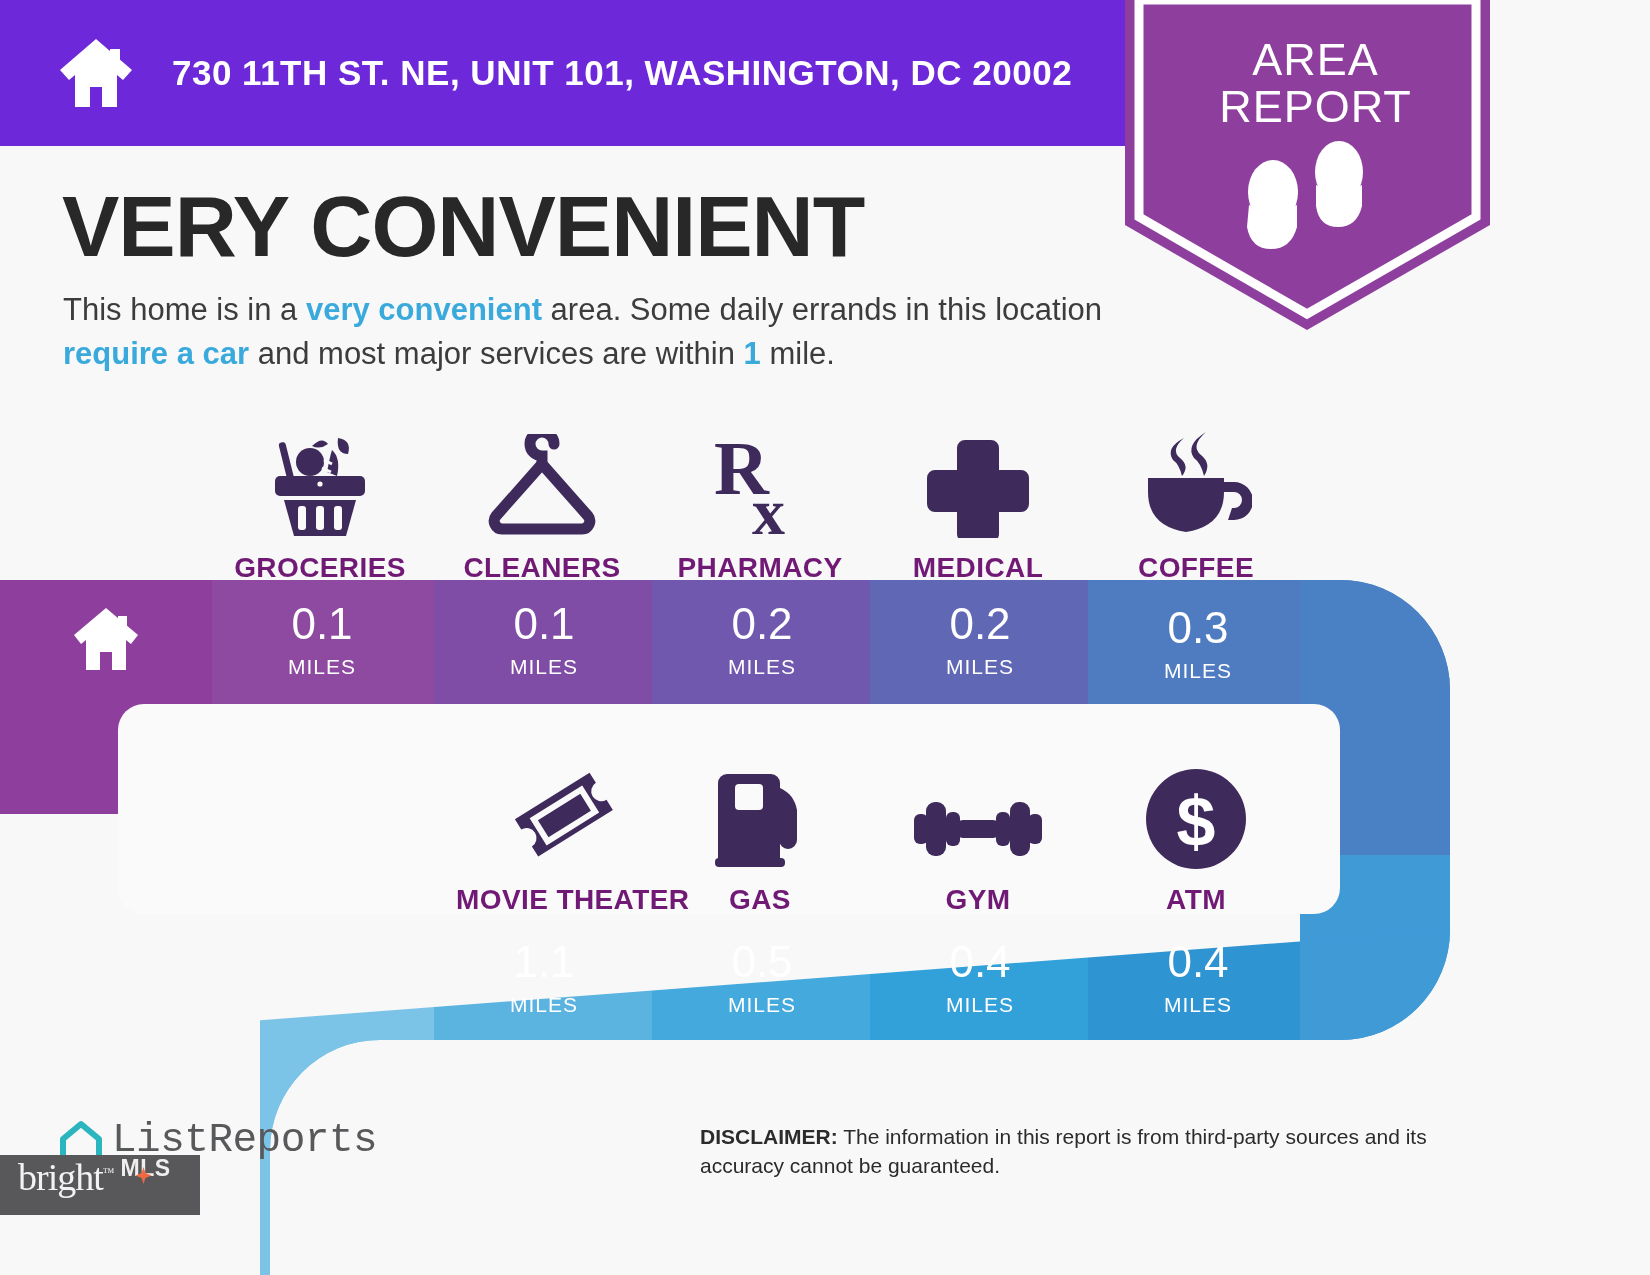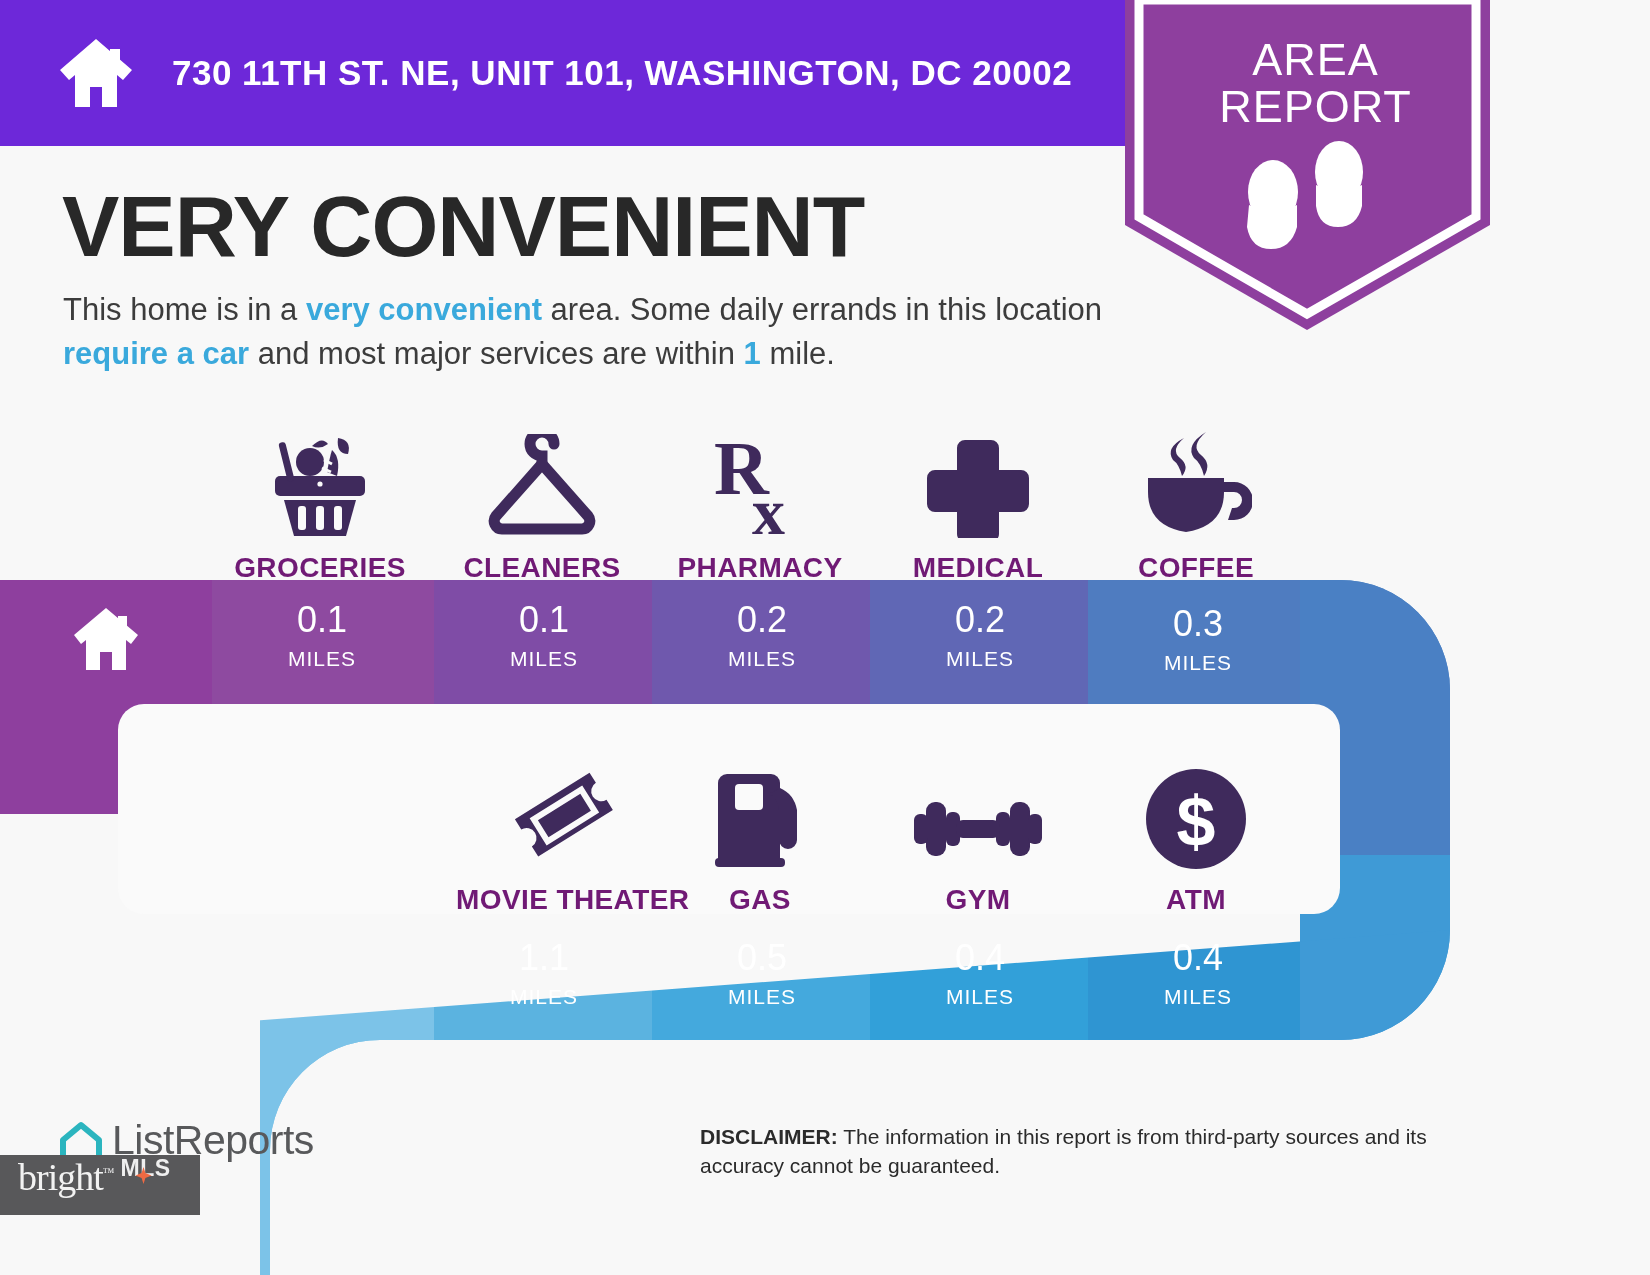--- a/index.html
+++ b/index.html
@@ -58,30 +58,30 @@
   .ribbon{position:absolute;left:0;top:0;width:1650px;height:1275px;pointer-events:none;}
 
   
   .whitepanel{
     position:absolute;left:118px;top:704px;width:1222px;height:210px;
     background:#fafafa;border-radius:26px;
   }
 
   
   .val{position:absolute;width:220px;text-align:center;color:#fff;}
-  .val .num{font-size:36px;line-height:1;font-weight:400;}
+  .val .num{font-size:44px;line-height:1;font-weight:400;}
   .val .unit{font-size:21px;line-height:1;margin-top:10px;letter-spacing:1px;}
 
   .barhouse{position:absolute;left:72px;top:606px;width:68px;height:66px;}
 
   
   .lr-logo{position:absolute;left:58px;top:1117px;display:flex;align-items:center;}
   .lr-word{
     margin-left:8px;font-size:41px;color:#58595b;letter-spacing:-.5px;
-    font-family:Liberation Sans, sans-serif;
+    font-family:Liberation Mono, monospace;
   }
   .mls{
     position:absolute;left:0;top:1155px;width:200px;height:60px;
     background:#58585a;display:flex;
   }
   .mls-bright{
     margin-left:18px;font-family:"Liberation Serif", serif;
     font-size:38px;color:#f2f2f2;letter-spacing:-1px;position:relative;
   }
   .mls-tm{font-size:12px;vertical-align:super;}

